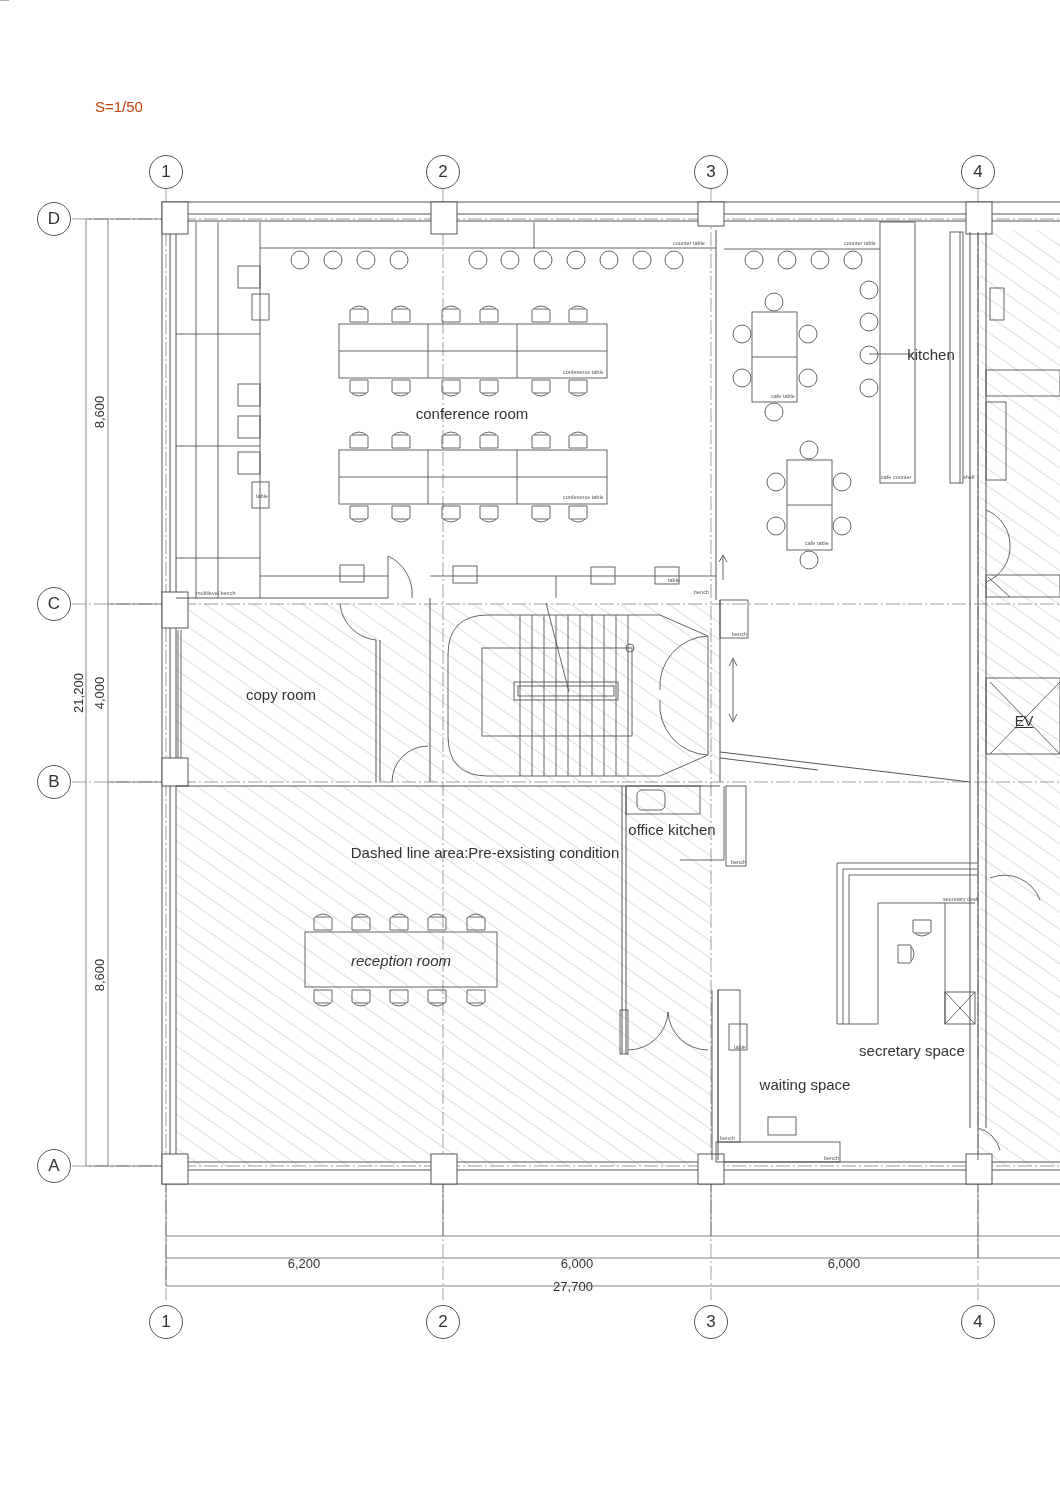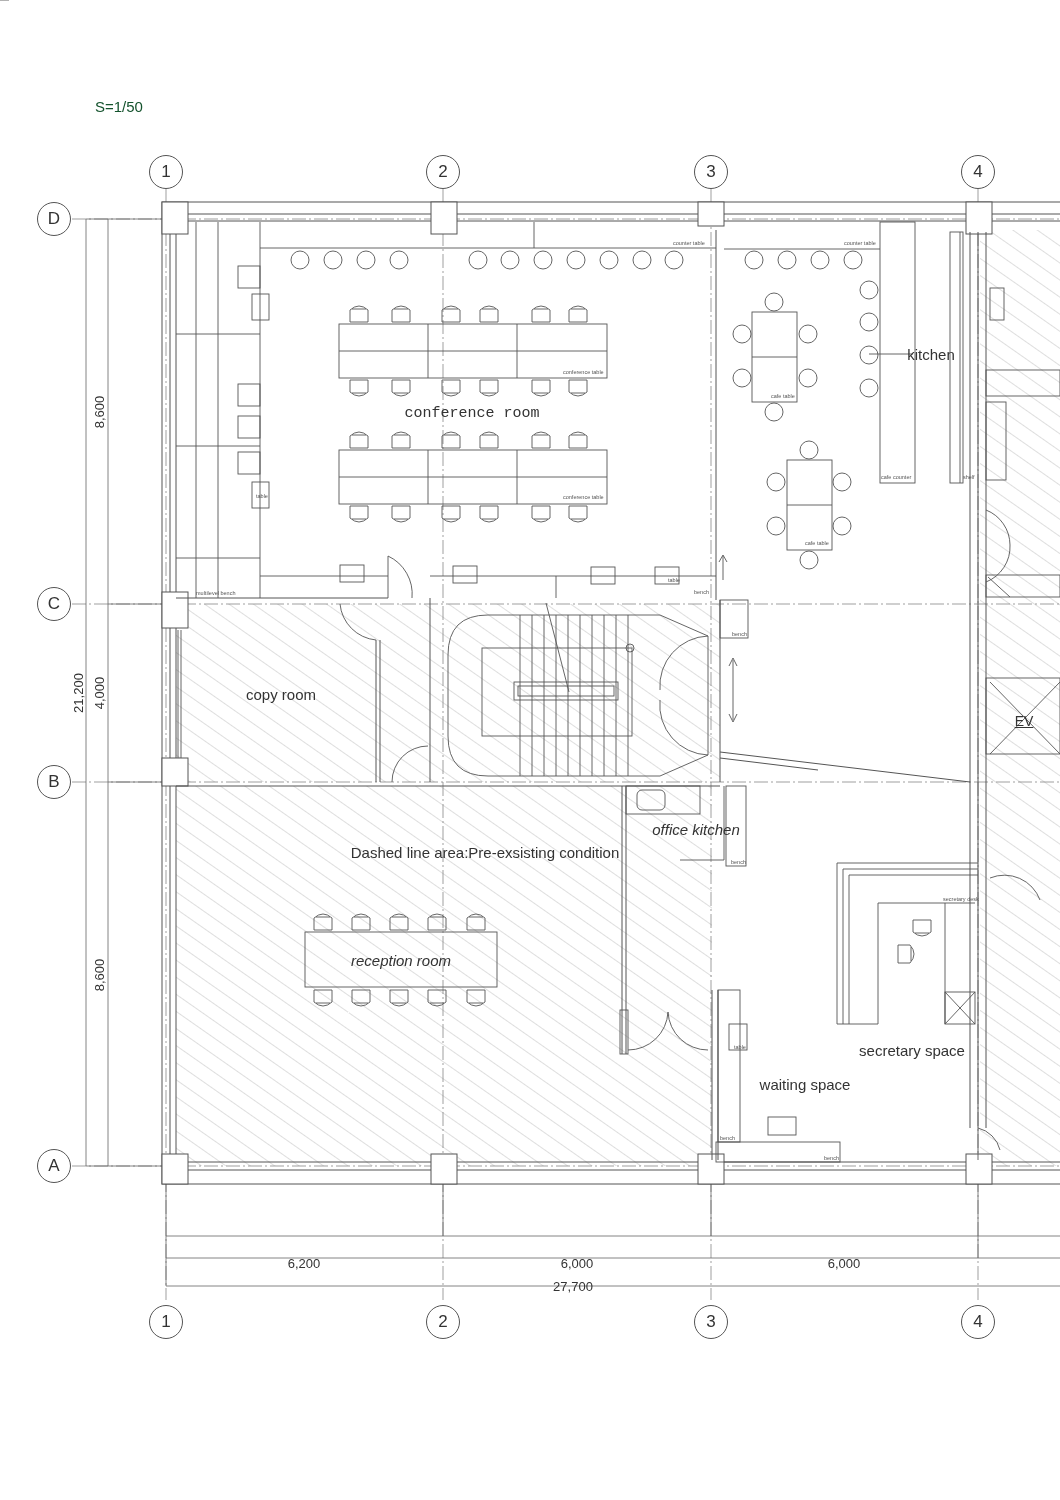--- a/index.html
+++ b/index.html
@@ -1,19 +1,19 @@
 <!DOCTYPE html>
 <html><head>
 <meta charset="utf-8">
 <style>
   html, body { margin: 0; padding: 0; background: #ffffff; }
   body { width: 1060px; height: 1500px; position: relative; overflow: hidden;
          font-family: "Liberation Sans", "DejaVu Sans", sans-serif; color: #333; }
   #plan { position: absolute; left: 0; top: 0; }
-  .scale-note { position: absolute; left: 95px; top: 98px; font-size: 15px; color: #14532d; }
+  .scale-note { position: absolute; left: 95px; top: 98px; font-size: 15px; color: #c2410c; }
   .axis-bubble { position: absolute; width: 34px; height: 34px; border: 1px solid #555; border-radius: 50%;
                  display: flex; align-items: center; justify-content: center; font-size: 17px; color: #333;
                  background: #fff; box-sizing: border-box; }
   .lbl { position: absolute; white-space: nowrap; color: #333; transform: translate(-50%, -50%); }
   .room { font-size: 15px; }
   .small { font-size: 5.5px; color: #555; transform: none; }
   .dim { font-size: 13px; margin-top: 38px; }
   .dim-v { font-size: 13px; transform: translate(-50%, -50%) rotate(-90deg); }
 </style>
 </head>
@@ -327,25 +327,25 @@
 
 <div class="lbl dim" style="left:304px; top:1225px;">6,200</div>
 <div class="lbl dim" style="left:577px; top:1225px;">6,000</div>
 <div class="lbl dim" style="left:844px; top:1225px;">6,000</div>
 <div class="lbl dim" style="left:573px; top:1248px;">27,700</div>
 <div class="lbl dim-v" style="left:99px; top:412px;">8,600</div>
 <div class="lbl dim-v" style="left:99px; top:693px;">4,000</div>
 <div class="lbl dim-v" style="left:99px; top:975px;">8,600</div>
 <div class="lbl dim-v" style="left:78px; top:693px;">21,200</div>
 
-<div class="lbl room" style="left:472px; top:413px;font-family:Liberation Mono, monospace;">conference room</div>
+<div class="lbl room" style="left:472px; top:413px;">conference room</div>
 <div class="lbl room" style="left:931px; top:354px;">kitchen</div>
 <div class="lbl room" style="left:281px; top:694px;">copy room</div>
 <div class="lbl room" style="left:1024px; top:721px; font-size:14px;text-decoration:underline;">EV</div>
-<div class="lbl room" style="left:696px; top:829px;font-style:italic;">office kitchen</div>
+<div class="lbl room" style="left:672px; top:829px;">office kitchen</div>
 <div class="lbl room" style="left:401px; top:960px;font-style:italic;">reception room</div>
 <div class="lbl room" style="left:912px; top:1050px;">secretary space</div>
 <div class="lbl room" style="left:805px; top:1084px;">waiting space</div>
 <div class="lbl room" style="left:445px; top:852px;margin-left:40px;">Dashed line area:Pre-exsisting condition</div>
 
 <div class="lbl small" style="left:673px; top:240px;">counter table</div>
 <div class="lbl small" style="left:844px; top:240px;">counter table</div>
 <div class="lbl small" style="left:563px; top:369px;">conference table</div>
 <div class="lbl small" style="left:563px; top:494px;">conference table</div>
 <div class="lbl small" style="left:256px; top:493px;">table</div>

